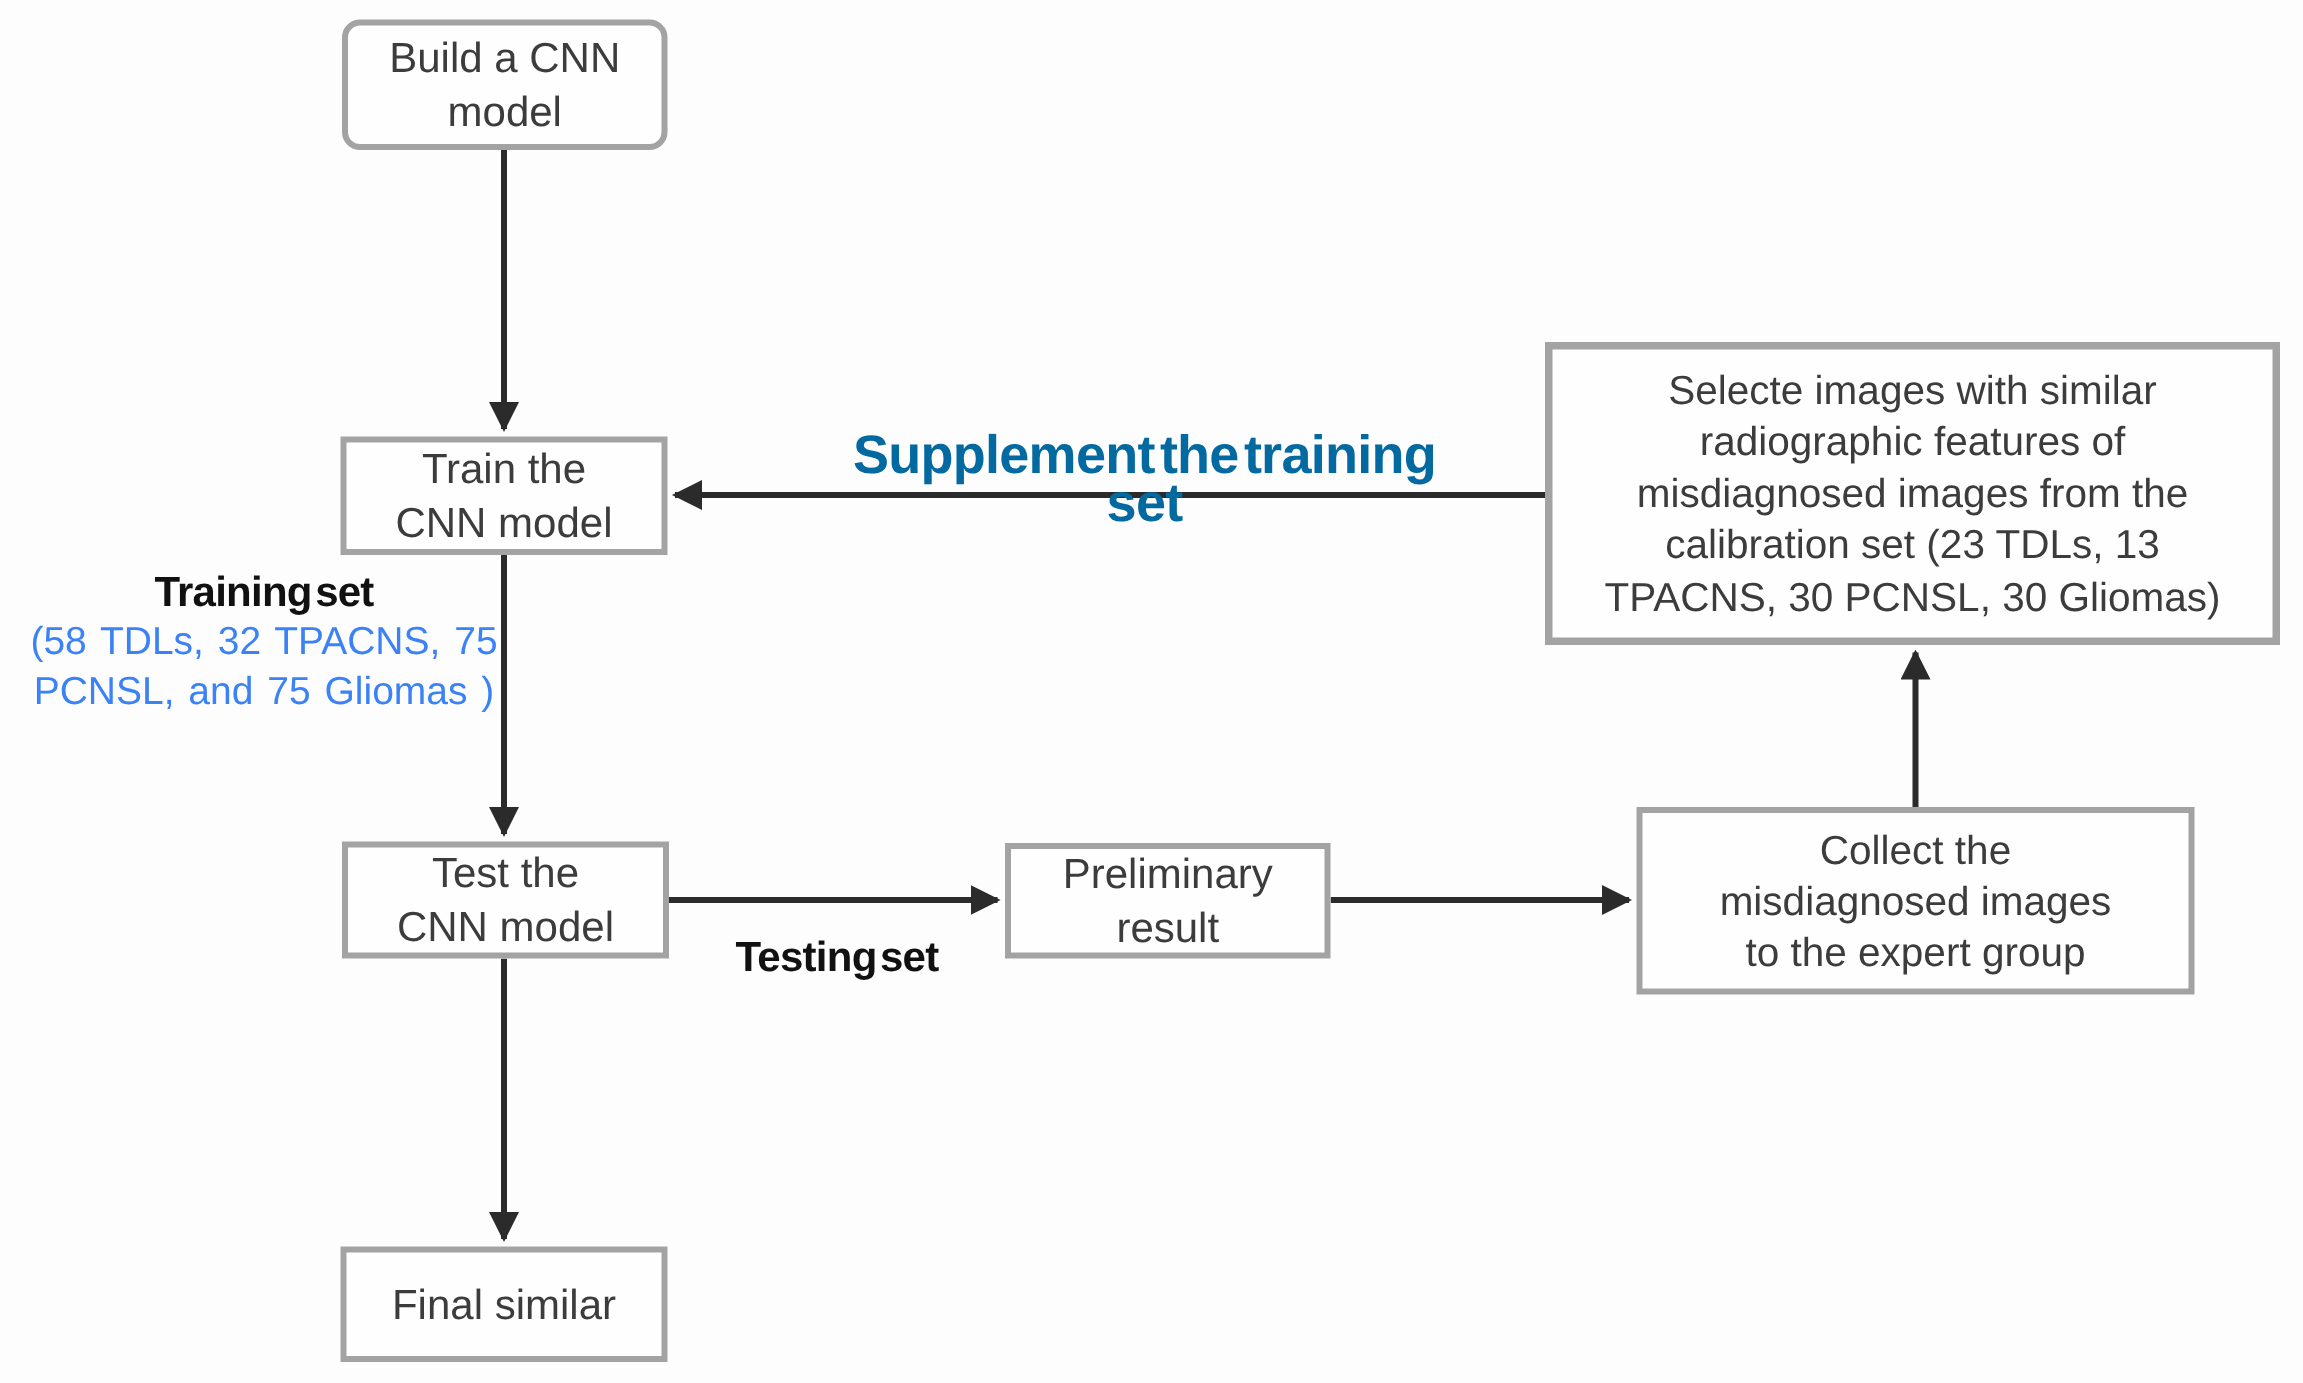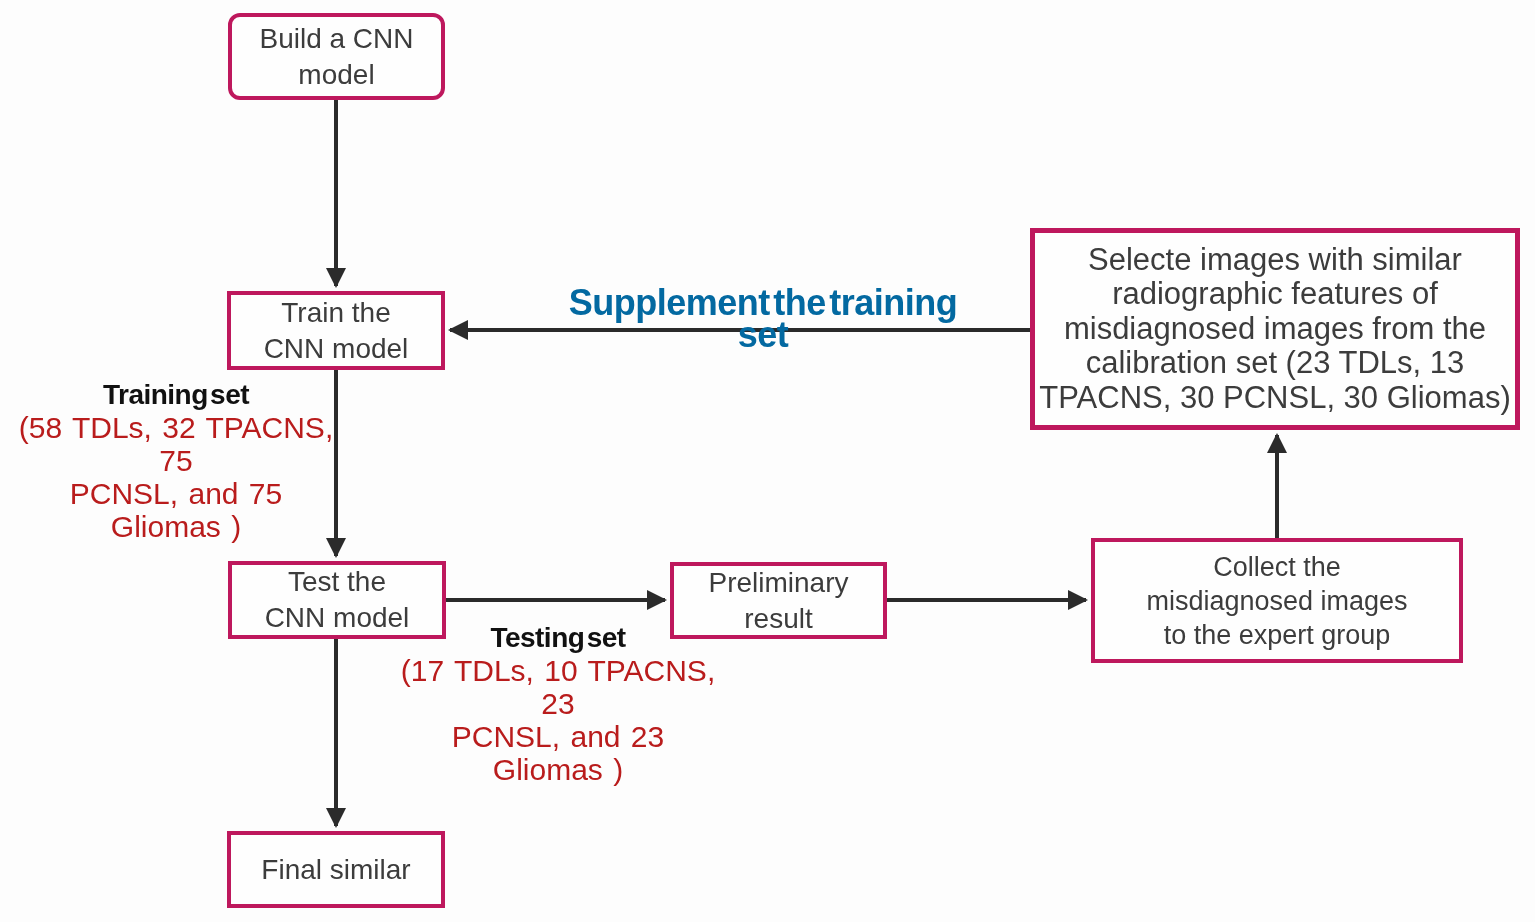--- a/index.html
+++ b/index.html
@@ -20,59 +20,59 @@
     left: 0;
     top: 0;
     width: 1535px;
     height: 922px;
     pointer-events: none;
   }
   .box {
     position: absolute;
     box-sizing: border-box;
     background: #fefefe;
-    border: 4px solid #be185d;
+    border: 4px solid #a3a3a3;
     display: flex;
     align-items: center;
     justify-content: center;
     text-align: center;
     color: #3c3c3c;
     font-size: 28px;
     line-height: 36px;
     white-space: pre-line;
   }
   .box.rounded {
     border-radius: 12px;
   }
   #box-build   { left: 228px; top: 13px;  width: 217px; height: 87px; }
   #box-train   { left: 227px; top: 291px; width: 218px; height: 79px; }
   #box-test    { left: 228px; top: 561px; width: 218px; height: 78px; }
   #box-final   { left: 227px; top: 831px; width: 218px; height: 77px; }
   #box-prelim  { left: 670px; top: 562px; width: 217px; height: 77px; }
   #box-collect { left: 1091px; top: 538px; width: 372px; height: 125px; font-size: 27px; line-height: 34px; }
-  #box-select  { left: 1030px; top: 228px; width: 490px; height: 202px; font-size: 31px; line-height: 34.5px; border-width: 5px; }
+  #box-select  { left: 1030px; top: 228px; width: 490px; height: 202px; font-size: 27px; line-height: 34.5px; border-width: 5px; }
   .setlabel {
     position: absolute;
     text-align: center;
     color: #2e2e2e;
   }
   .setlabel .title {
     font-weight: 700;
     color: #111111;
     font-size: 28px;
     line-height: 33px;
     word-spacing: -5px;
     letter-spacing: -0.5px;
   }
   .setlabel .detail {
-    font-size: 30px;
+    font-size: 26px;
     line-height: 33px;
     white-space: pre-line;
     word-spacing: 2px;
-    color: #b91c1c;
+    color: #3b82f6;
   }
   #label-training   { left: 18px;  top: 378px; width: 316px; }
   #label-validation { left: 18px;  top: 671px; width: 316px; }
   #label-testing    { left: 400px; top: 621px; width: 316px; }
   #label-supplement {
     left: 548px; top: 287px; width: 430px;
     position: absolute;
     text-align: center;
     font-weight: 700;
     color: #0369a1;
@@ -130,19 +130,17 @@
 
   <div class="setlabel" id="label-training">
     <div class="title">Training set</div>
     <div class="detail">(58 TDLs, 32 TPACNS, 75
 PCNSL, and 75 Gliomas )</div>
   </div>
 
 
   <div class="setlabel" id="label-testing">
     <div class="title">Testing set</div>
-    <div class="detail">(17 TDLs, 10 TPACNS, 23
-PCNSL, and 23 Gliomas )</div>
   </div>
 
   <div id="label-supplement">Supplement the training set</div>
 
 </div>
 
 </body></html>

